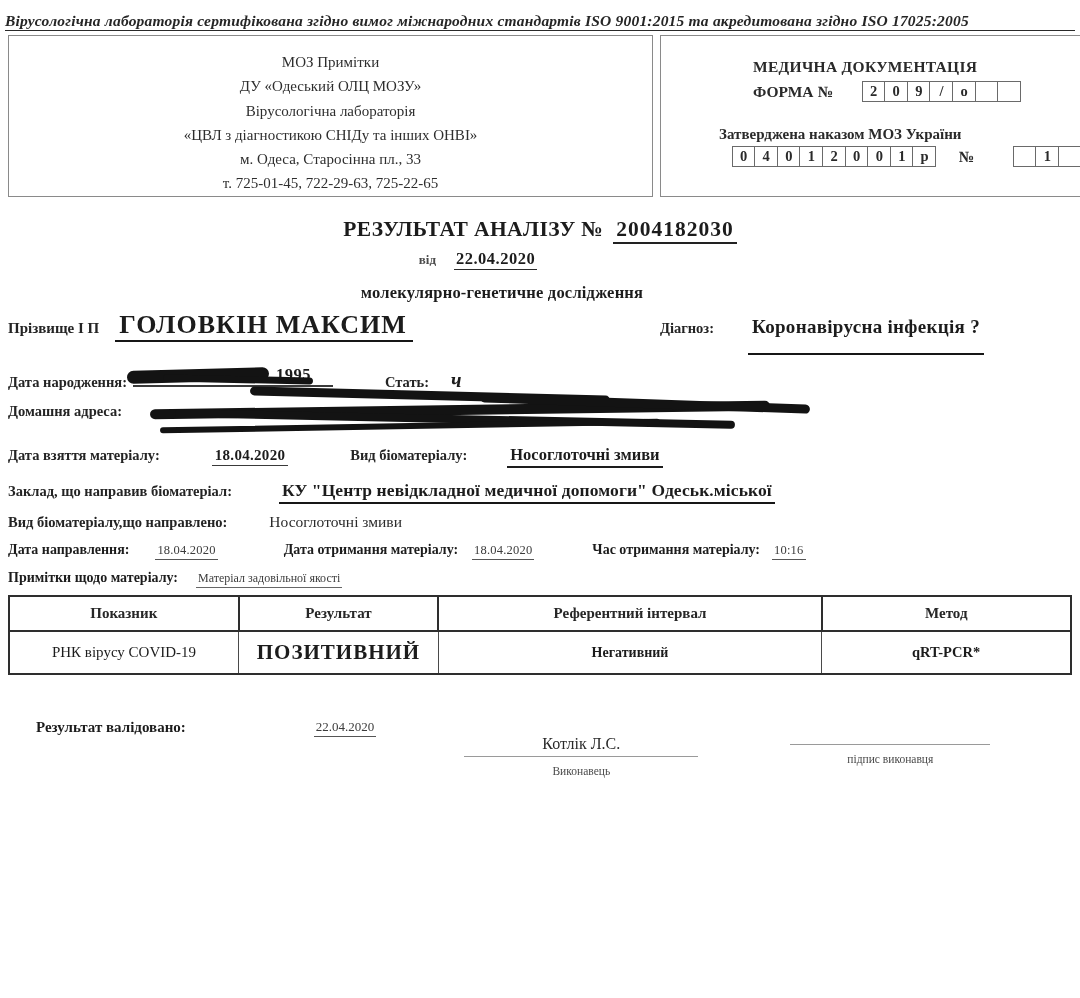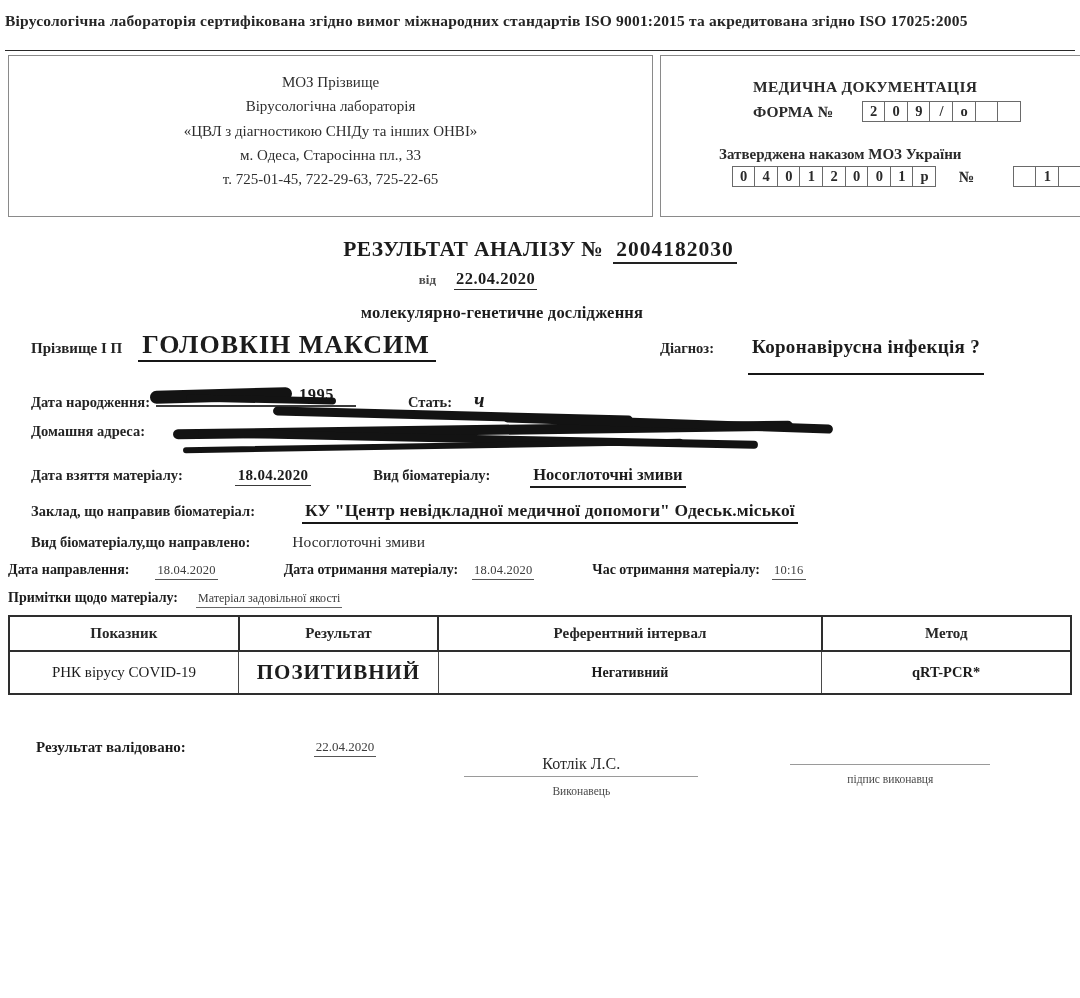--- a/index.html
+++ b/index.html
@@ -14,21 +14,22 @@
 
   
   .cert-note {
     margin:12px 5px 0 5px;
     font-weight:bold;
     font-size:15.5px;
     letter-spacing:0.2px;
     white-space:nowrap;
     color:#262626;
     border-bottom:1.6px solid #2a2a2a;
-    padding-bottom:20px;
+    padding-bottom:0;
+    font-style:italic;
   }
 
   
   .header-boxes { display:flex; margin:4px 8px 0 8px; gap:7px; }
   .org-box {
     flex:0 0 645px; height:162px;
     border:1.5px solid #8a8a8a;
     text-align:center;
     padding-top:14px;
     font-size:15px; line-height:1.62;
@@ -71,21 +72,21 @@
     font-size:16.5px; font-weight:bold; letter-spacing:0.5px;
     border-bottom:1.8px solid #2a2a2a; padding:0 2px 1px 2px;
   }
   .study-type {
     margin-top:14px; transform:translateX(-38px);
     font-size:16.5px; font-weight:bold; letter-spacing:0.2px;
   }
 
   
   .row { display:flex; align-items:baseline; padding:0 8px; }
-  .lbl { font-weight:bold; font-size:14.5px; white-space:nowrap; color:#242424;margin-left:23px; }
+  .lbl { font-weight:bold; font-size:14.5px; white-space:nowrap; color:#242424; }
 
   .row-name { margin-top:7px; }
   .patient-name {
     font-size:26px; font-weight:bold; letter-spacing:1px;
     border-bottom:2.4px solid #161616;
     margin-left:16px; padding:0 6px 0 4px;
   }
   .diag-group { margin-left:auto; margin-right:88px; display:flex; align-items:baseline;justify-content:center; }
   .diagnosis {
     font-size:19px; font-weight:bold; letter-spacing:0.3px;
@@ -200,21 +201,22 @@
 </style>
 </head>
 <body>
 
 <div class="page">
 
   <div class="cert-note">Вірусологічна лабораторія сертифікована згідно вимог міжнародних стандартів ISO 9001:2015  та акредитована згідно  ISO 17025:2005</div>
 
   <div class="header-boxes">
     <div class="org-box">
-      <div>МОЗ  Прізвище</div>
+      <div>МОЗ  Примітки</div>
+      <div>ДУ «Одеський ОЛЦ МОЗУ»</div>
       <div>Вірусологічна лабораторія</div>
       <div>«ЦВЛ з діагностикою СНІДу та інших ОНВІ»</div>
       <div>м. Одеса, Старосінна пл., 33</div>
       <div>т. 725-01-45, 722-29-63, 725-22-65</div>
     </div>
 
     <div class="mdoc-box">
       <div class="mdoc-title">МЕДИЧНА ДОКУМЕНТАЦІЯ</div>
       <div class="form-line">
         <span class="form-label">ФОРМА №</span>

